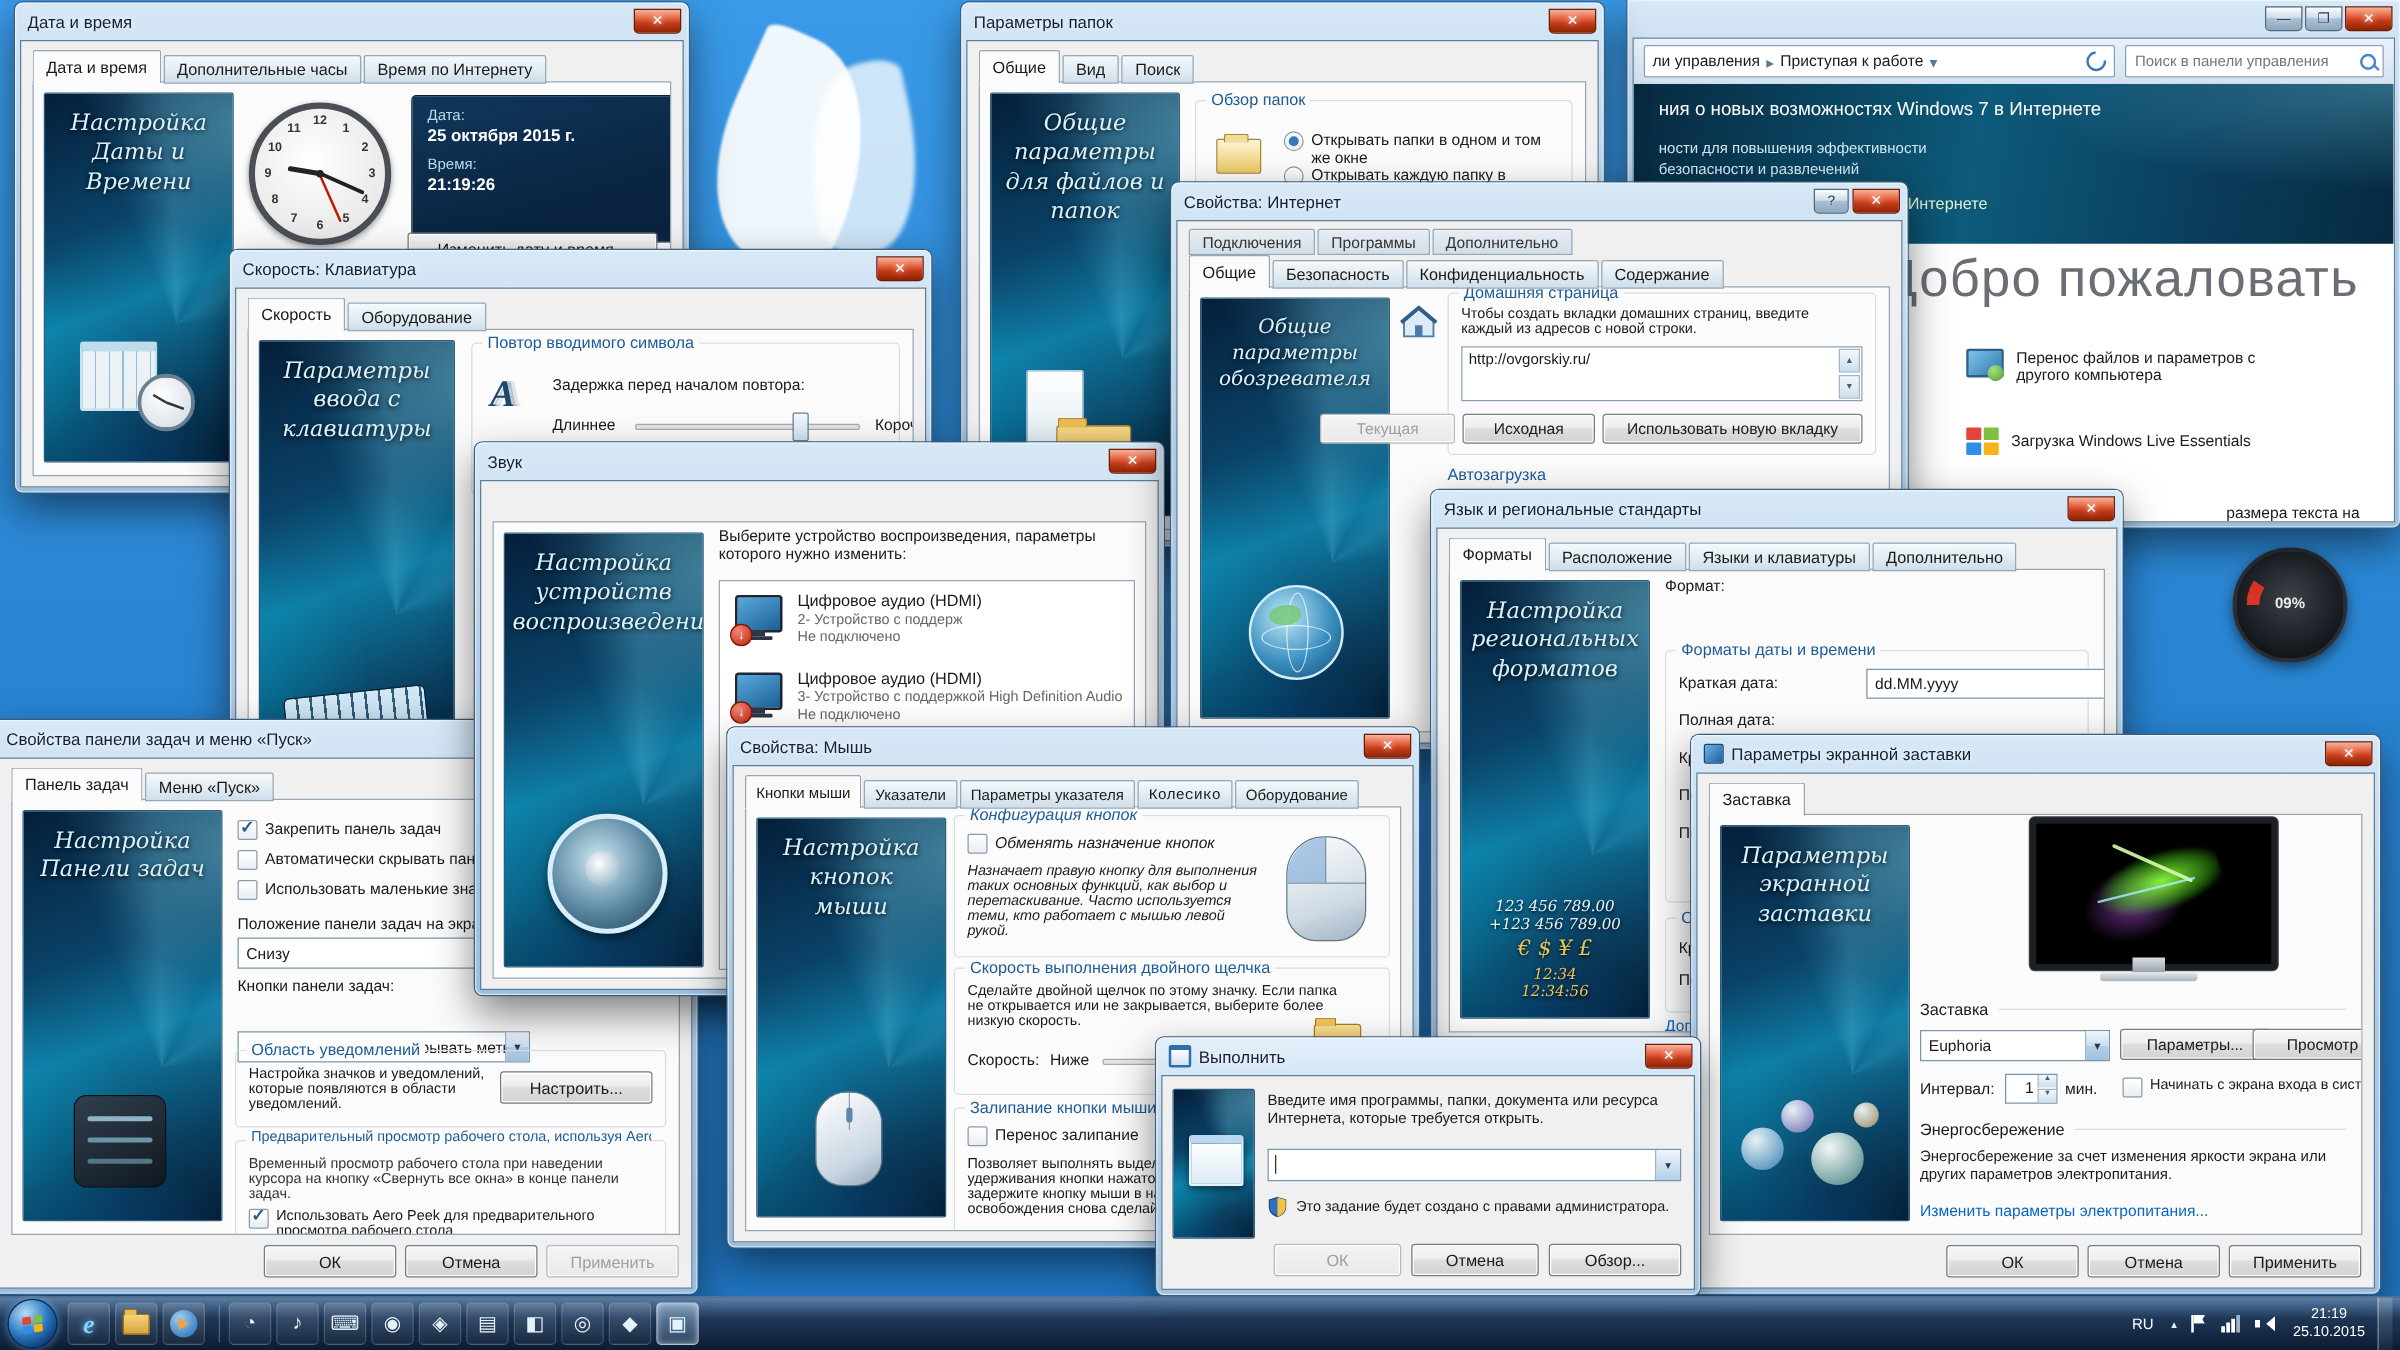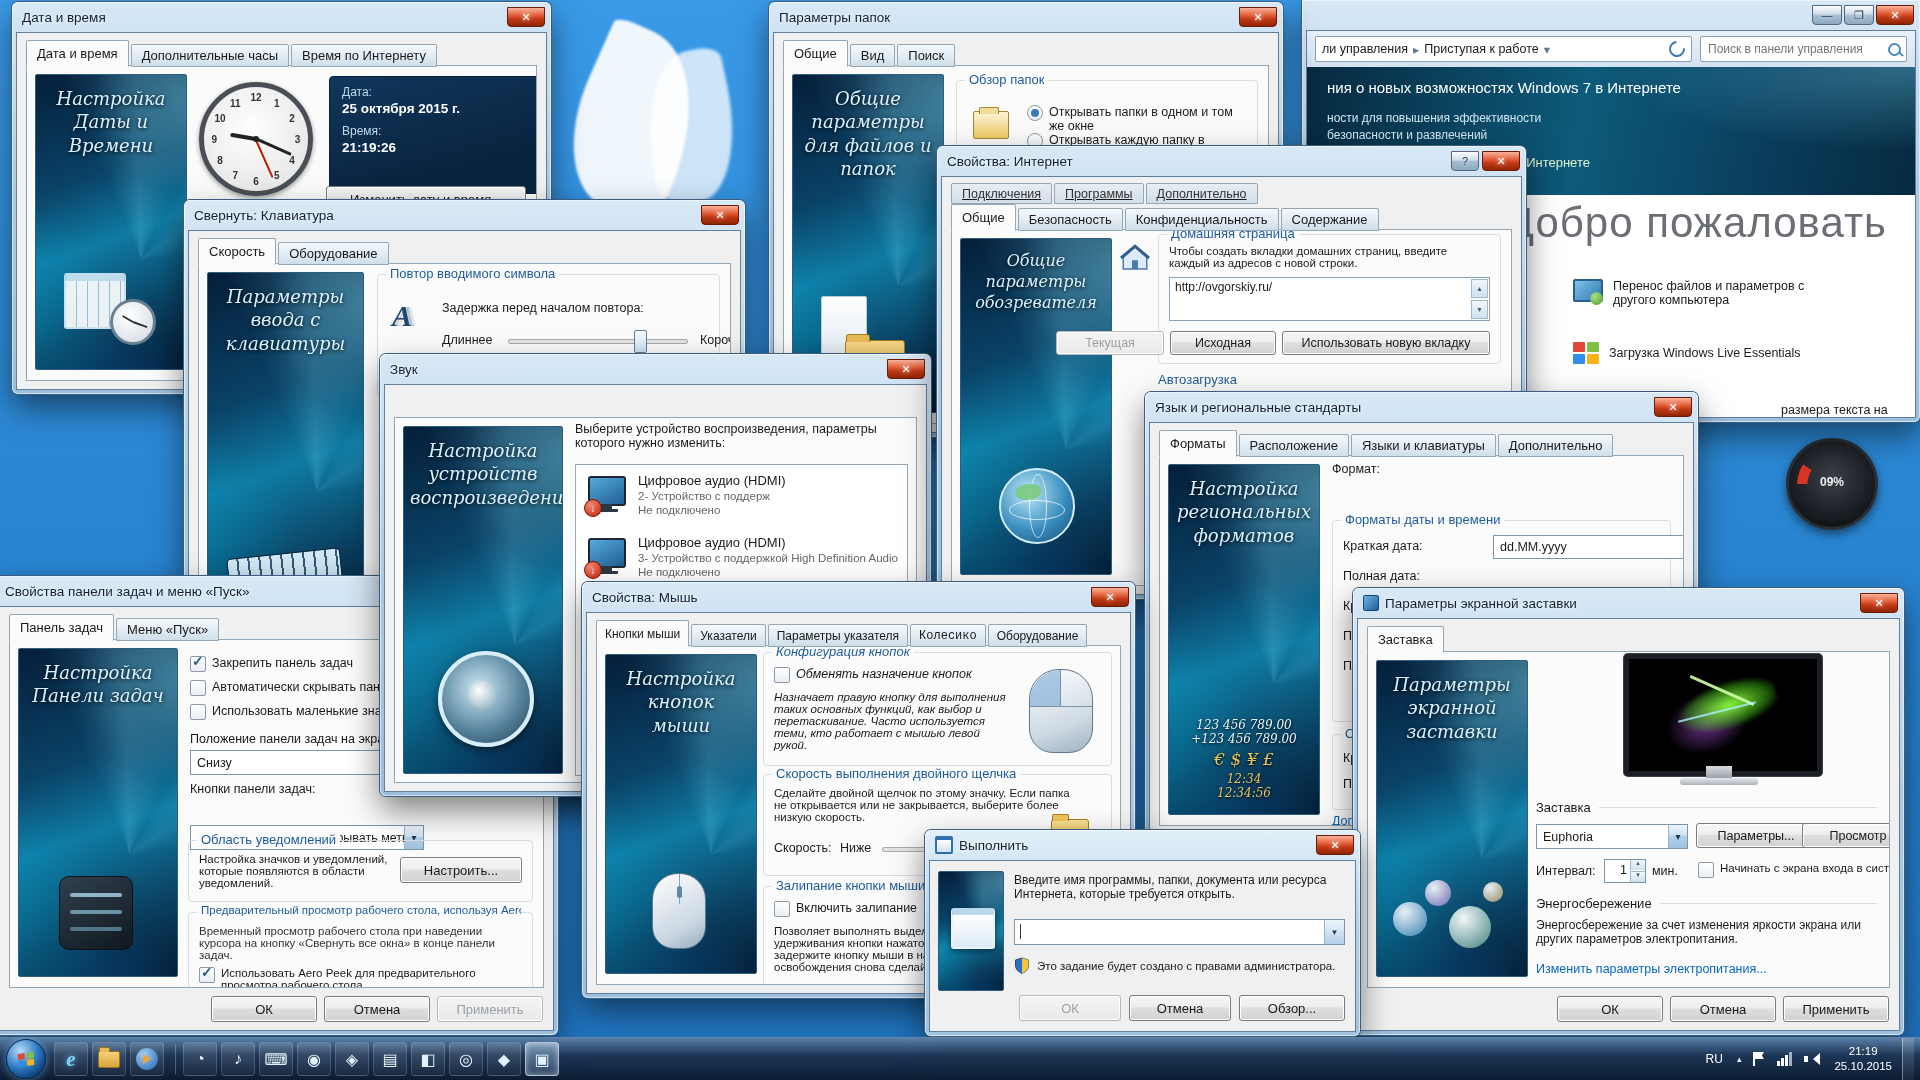--- a/index.html
+++ b/index.html
@@ -237,21 +237,21 @@
           <span class="box"></span>
           <span>Открывать каждую папку в отдельном окне</span>
         </div>
       </div>
     </div>
   </div>
 </div>
 
 <div class="win" style="left:184px;top:200px;width:561px;height:590px;z-index:4;">
   <div class="tbar">
-    <span class="ttl">Свернуть: Клавиатура</span>
+    <span class="ttl">Скорость: Клавиатура</span>
     <div class="wbtn close">✕</div>
   </div>
   <div class="wbody">
     <div class="tabs" style="top:7px;">
       <div class="tab on">Скорость</div>
       <div class="tab">Оборудование</div>
     </div>
     <div class="page" style="top:32px;bottom:8px;">
       <div class="art" style="left:8px;top:8px;width:155px;height:348px;">
         <div class="cap">Параметры
@@ -397,21 +397,21 @@
   </div>
 </div>
 
 <div class="win" style="left:937px;top:146px;width:589px;height:453px;z-index:7;">
   <div class="tbar">
     <span class="ttl">Свойства: Интернет</span>
     <div class="wbtn help">?</div>
     <div class="wbtn close">✕</div>
   </div>
   <div class="wbody">
-    <div class="tabs" style="top:6px;text-decoration:underline;">
+    <div class="tabs" style="top:6px;">
       <div class="tab back">Подключения</div>
       <div class="tab back">Программы</div>
       <div class="tab back">Дополнительно</div>
     </div>
     <div class="tabs" style="top:27px;">
       <div class="tab on">Общие</div>
       <div class="tab">Безопасность</div>
       <div class="tab">Конфиденциальность</div>
       <div class="tab">Содержание</div>
     </div>
@@ -559,21 +559,21 @@
           <div class="thumb" style="left:45%;"></div>
         </div>
         <div class="abs" style="right:22px;top:44px;width:36px;height:28px;background:linear-gradient(#f9e194,#e2ab3f);border:1px solid #a87c1e;border-radius:3px;">
           <i style="position:absolute;left:0;top:-6px;width:15px;height:6px;background:#edc25c;border:1px solid #a87c1e;border-bottom:0;border-radius:2px 2px 0 0;"></i>
         </div>
       </div>
       <div class="grp" style="left:166px;top:240px;right:8px;height:116px;">
         <span class="glab">Залипание кнопки мыши</span>
         <div class="cb" style="left:10px;top:14px;">
           <span class="box"></span>
-            <span>Включить залипание</span>
+            <span>Перенос залипание</span>
         </div>
         <div class="abs" style="left:10px;top:38px;right:8px;font-size:11.5px;">Позволяет выполнять выделение и перетаскивание без удерживания кнопки нажатой. Для включения ненадолго задержите кнопку мыши в нажатом положении. Для освобождения снова сделайте щелчок.</div>
       </div>
     </div>
   </div>
 </div>
 
 <div class="win" style="left:1353px;top:588px;width:551px;height:447px;z-index:10;">
   <div class="tbar">
     <span style="width:14px;height:14px;margin-right:6px;border-radius:2px;background:linear-gradient(135deg,#6fb4e8,#1d5c99);border:1px solid #16456f;"></span>

